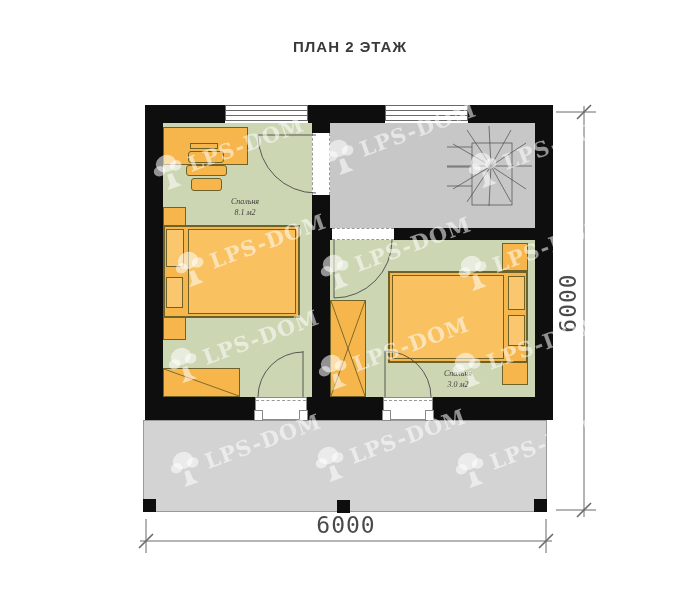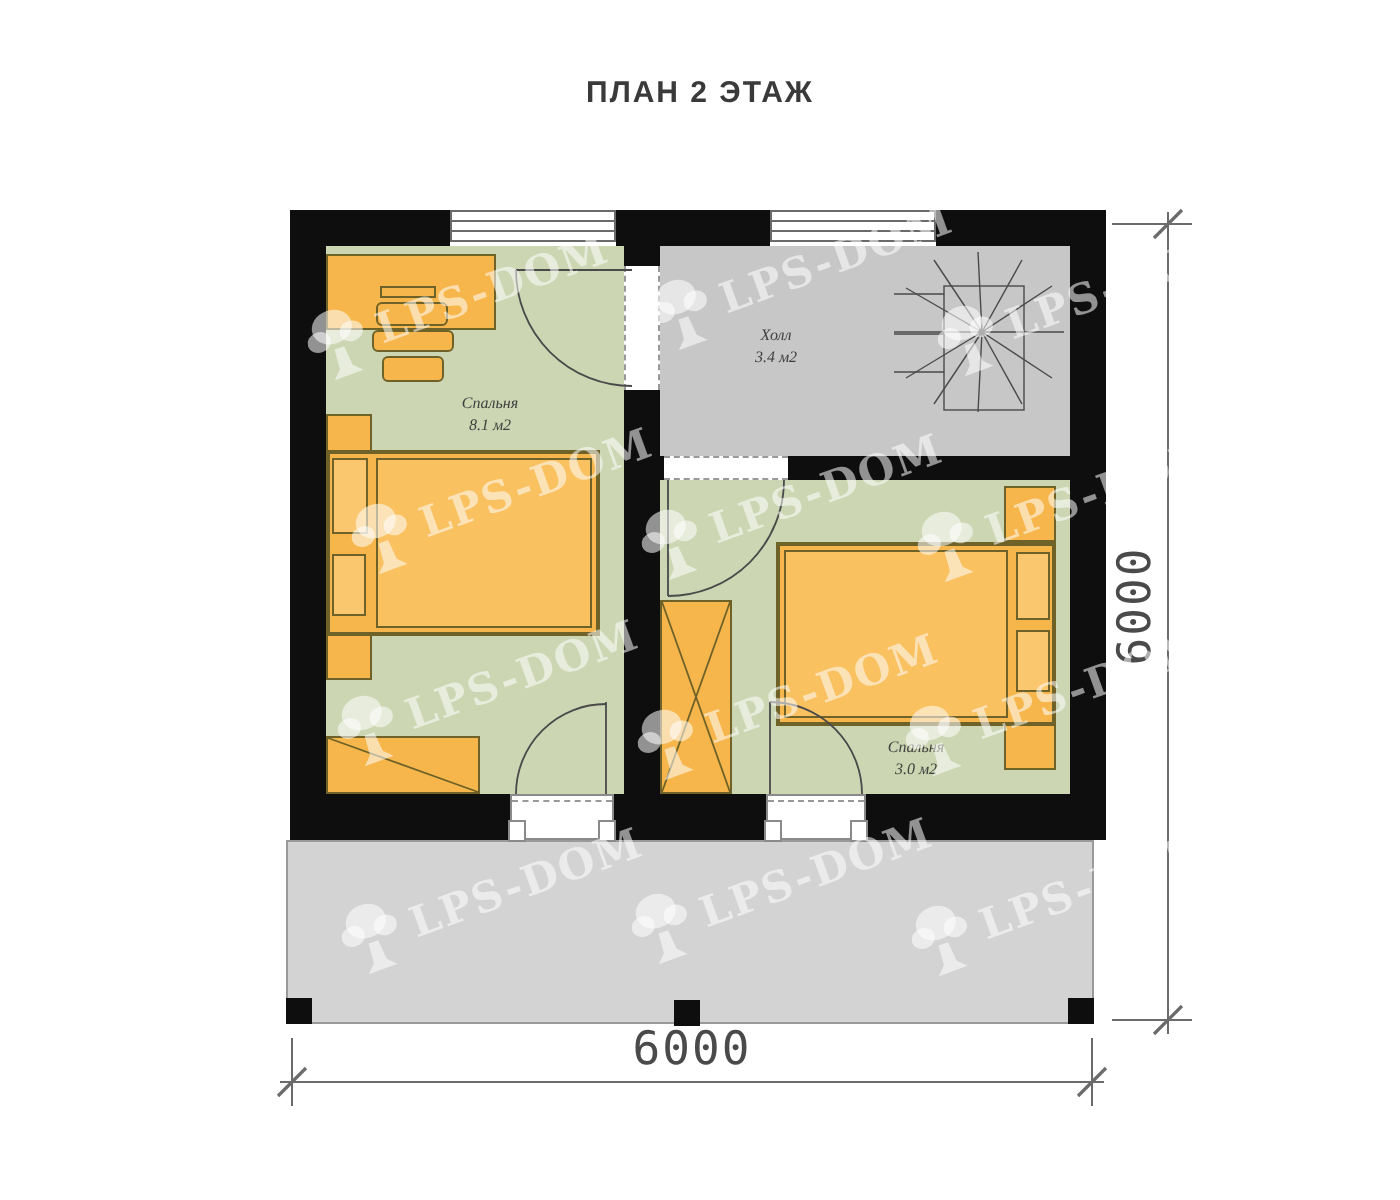--- a/index.html
+++ b/index.html
@@ -147,24 +147,20 @@
       <path d="M139 548 L153 534 M539 548 L553 534" stroke-width="1.6"></path>
       <path d="M556 112 H596 M556 510 H596 M584 106 V517"></path>
       <path d="M577 119 L591 105 M577 517 L591 503" stroke-width="1.6"></path>
     </g>
   </svg>
 
   <div class="abs room-label" style="left:200px;top:196px;">
     <div>Спальня</div>
     <div>8.1 м2</div>
   </div>
-  <div class="abs room-label" style="left:343px;top:162px;">
-    <div>Холл</div>
-    <div>3.4 м2</div>
-  </div>
   <div class="abs room-label" style="left:413px;top:368px;">
     <div>Спальня</div>
     <div>3.0 м2</div>
   </div>
 
   <div class="abs dim-text" id="dim-bottom" style="left:306px;top:512px;width:80px;">6000</div>
   <div class="abs dim-text" id="dim-right" style="left:528px;top:290px;width:80px;">6000</div>
 
   <div class="wm" style="left:148px;top:130px;">
     <svg width="34" height="40" viewBox="0 0 40 46">

